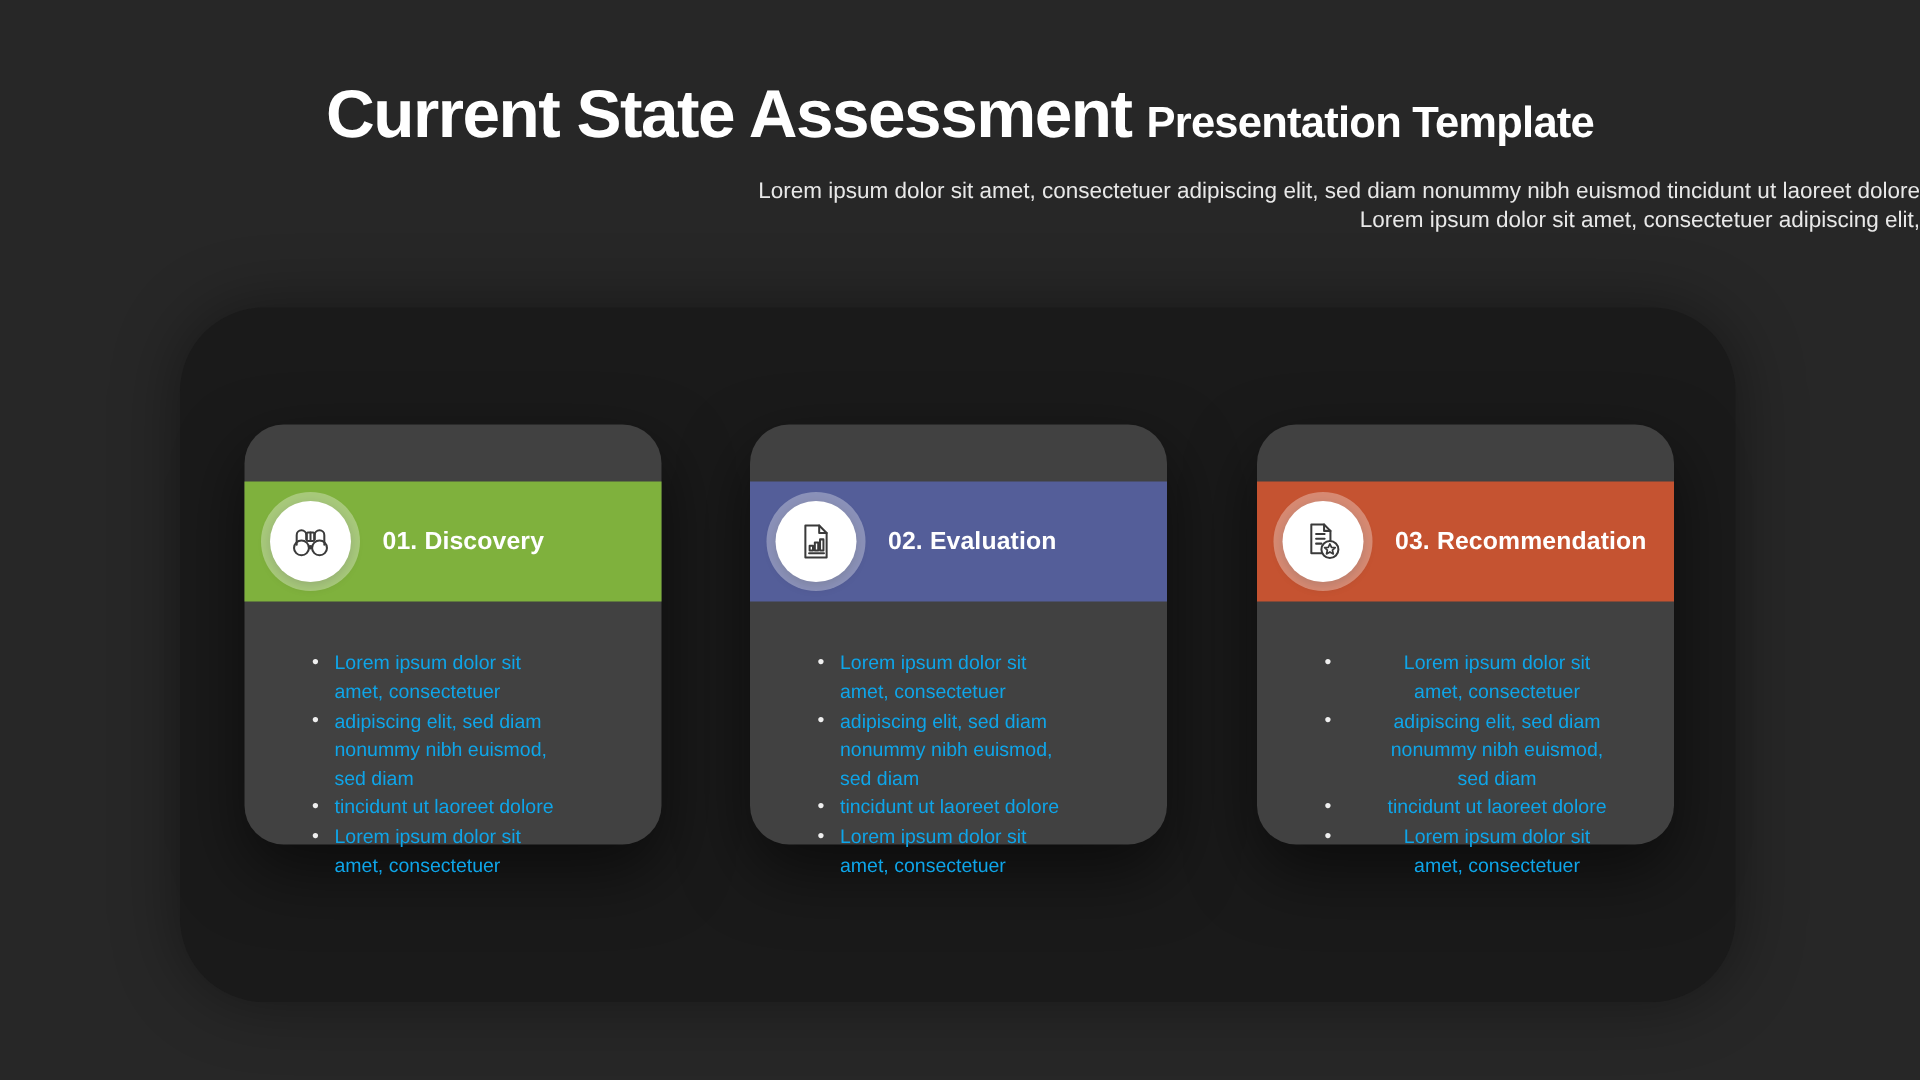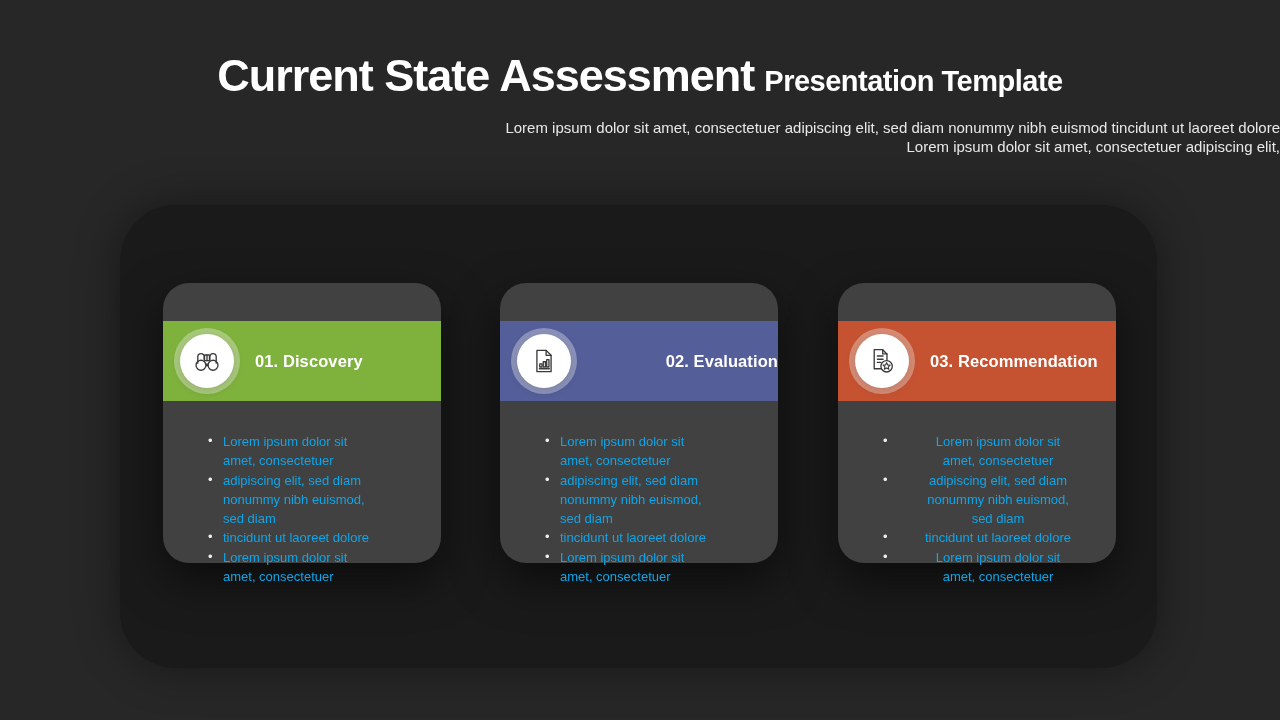--- a/index.html
+++ b/index.html
@@ -110,21 +110,21 @@
         <li>adipiscing elit, sed diam
 nonummy nibh euismod,
 sed diam</li>
         <li>tincidunt ut laoreet dolore</li>
         <li>Lorem ipsum dolor sit
 amet, consectetuer</li>
       </ul>
     </div>
 
     <div class="card card-2">
-      <div class="banner" style="background-color: rgb(84, 94, 153); justify-content: space-between;">
+      <div class="banner" style="background-color: rgb(84, 94, 153);">
         <div class="icon-badge">
           <svg width="34" height="34" viewBox="0 0 48 48" fill="none" stroke="#3a3a3a" stroke-width="1.9" stroke-linecap="round" stroke-linejoin="round">
             <path d="M14 9 h13 l7 7 v23 h-20 z"></path>
             <path d="M27 9 v7 h7"></path>
             <rect x="18" y="28" width="3.2" height="4.5"></rect>
             <rect x="22.9" y="25" width="3.2" height="7.5"></rect>
             <rect x="27.8" y="22" width="3.2" height="10.5"></rect>
             <path d="M17.5 35 h14"></path>
           </svg>
         </div>

